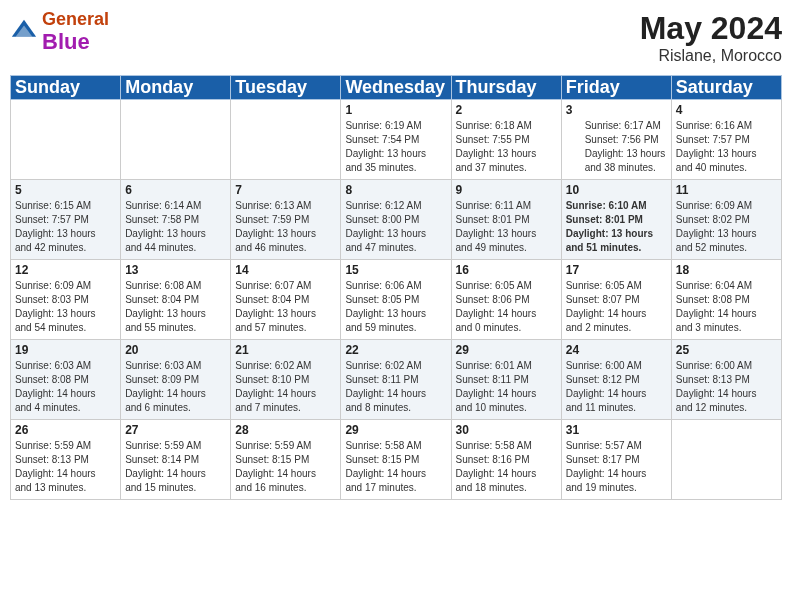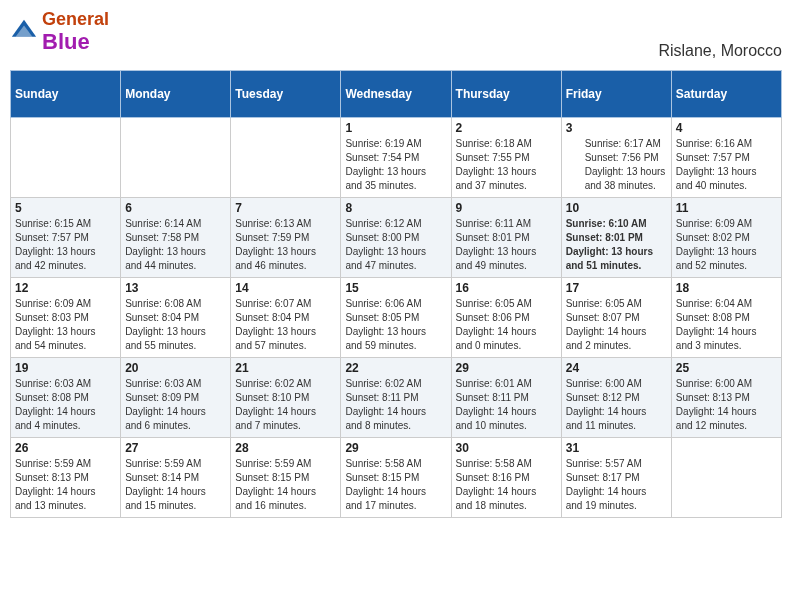--- a/index.html
+++ b/index.html
@@ -44,34 +44,33 @@
       text-align: right;
     }
     .month-title {
       font-size: 32px;
       font-weight: bold;
       color: #222;
     }
     .location-title {
       font-size: 16px;
       color: #333;
-      margin-top: 32px;
     }
     table {
       width: 100%;
       border-collapse: collapse;
       table-layout: fixed;
     }
     th {
       background-color: #1a5fa8;
       color: #fff;
-      font-size: 12px;
+      font-size: 18px;
       font-weight: bold;
       text-align: left;
-      padding: 16px 4px;
+      padding: 1px 4px;
       border: 1px solid #aac4e0;
     }
     td {
       vertical-align: top;
       border: 1px solid #ccc;
       padding: 3px 4px;
       font-size: 10.5px;
       color: #222;
       height: 80px;
       background: #fff;
@@ -101,20 +100,21 @@
     <svg class="logo-icon" viewBox="0 0 30 30">
       <polygon points="15,2 28,20 2,20" fill="#1a5fa8"></polygon>
       <polygon points="15,8 24,20 6,20" fill="#fff" opacity="0.4"></polygon>
     </svg>
     <div class="logo-text">
       <span class="logo-general">General</span>
       <span class="logo-blue">Blue</span>
     </div>
   </div>
   <div class="title-block">
+    <div class="month-title">May 2024</div>
     <div class="location-title">Rislane, Morocco</div>
   </div>
 </div>
 
 <table>
   <thead>
     <tr>
     <th>Sunday</th>
         <th>Monday</th>
         <th>Tuesday</th>

